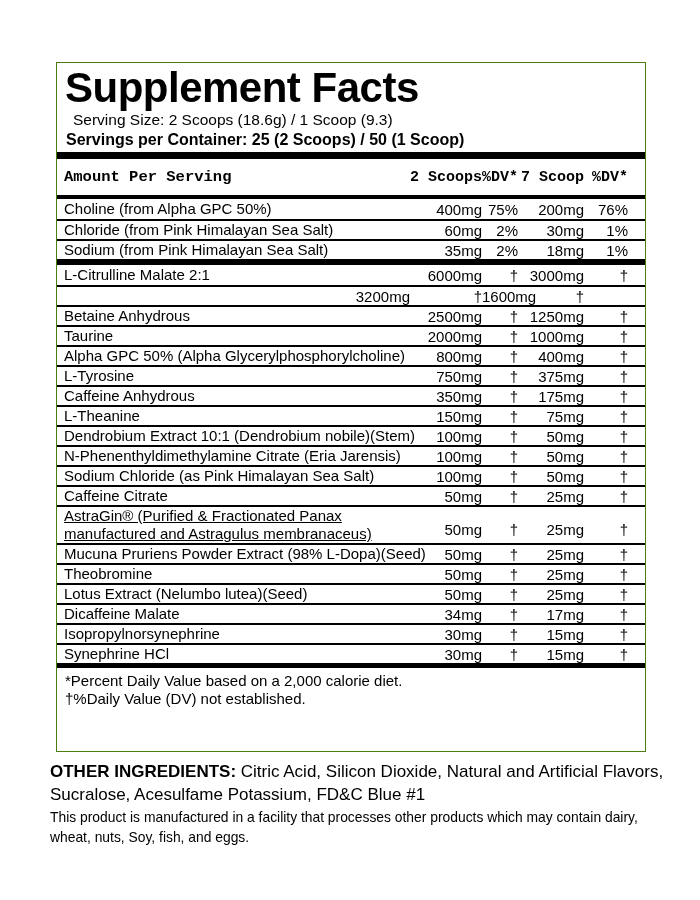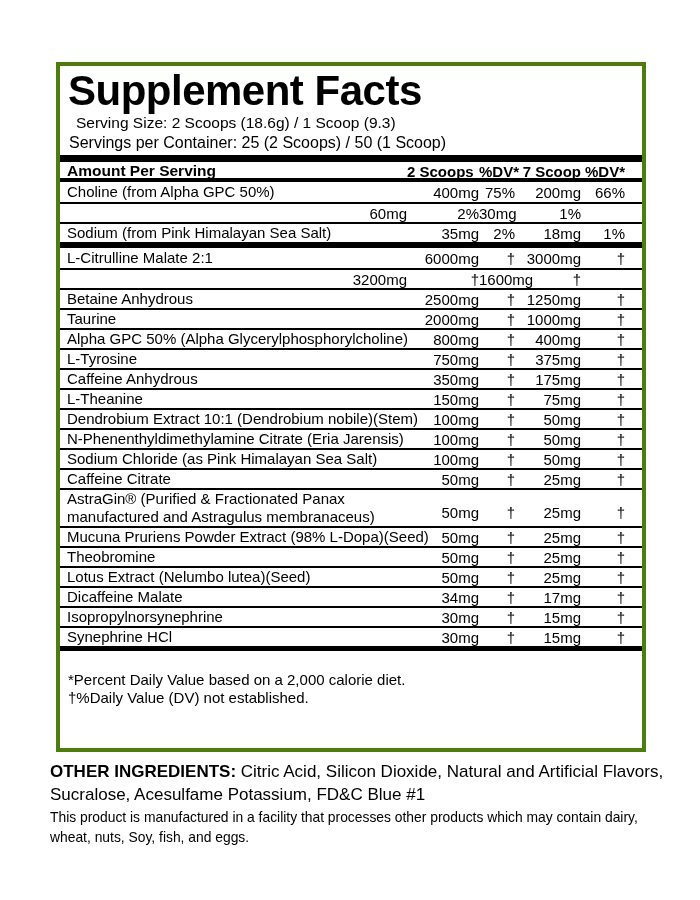--- a/index.html
+++ b/index.html
@@ -11,85 +11,86 @@
     font-family: "Liberation Sans", sans-serif;
     color: #000000;
     -webkit-font-smoothing: antialiased;
   }
   .page { position: relative; width: 700px; height: 900px; background: #ffffff; overflow: hidden; }
 
   .panel {
     position: absolute;
     left: 56px; top: 62px;
     width: 590px; height: 690px;
-    border: 4px solid #4d7c0f;
+    border: 1px solid #4d7c0f;
     box-sizing: border-box;
     background: #fff;
     overflow: hidden;
   }
   .title {
     font-size: 42px;
     font-weight: 900;
     letter-spacing: -0.5px;
     line-height: 1.0;
     padding: 4px 0 1px 8px;
     white-space: nowrap;
   }
   .serving-size {
     font-size: 15.5px;
     line-height: 19px;
     padding-left: 16px;
     white-space: nowrap;
   }
   .servings-per-container {
     font-size: 16px;
-    font-weight: normal;
+    font-weight: bold;
     line-height: 19px;
     padding: 1px 0 3px 9px;
     white-space: nowrap;
   }
   .bar { background: #000; width: 100%; }
   .bar-thick  { height: 7px; }
   .bar-mid    { height: 4px; }
   .bar-thick2 { height: 6px; }
   .bar-mid2   { height: 5px; }
 
   .row {
     display: grid;
     grid-template-columns: 1fr 72px 36px 66px 44px;
     align-items: center;
     padding: 0 17px 0 7px;
     height: 20px;
     box-sizing: border-box;
     font-size: 15px;
   }
   .header-row {
-    height: 16px;
+    height: 36px;
     font-weight: bold;
     font-size: 15px;
+    font-family: Liberation Mono, monospace;
   }
   .header-row .cell.name { font-size: 15.5px; }
   .header-row .cell.a2 { padding-right: 11px; }
   .cell.name {
     white-space: nowrap;
     min-width: 0;
     line-height: 18px;
     overflow: visible;
   }
   .cell.num {
     text-align: right;
     white-space: nowrap;
   }
   .rows-group .row + .row { border-top: 2px solid #000; }
   .row.two-line { height: 38px; }
   .row.two-line .cell.num { align-self: end; padding-bottom: 5px; }
-  .row.two-line .cell.name { align-self: center; }
+  .row.two-line .cell.name { align-self: center; text-decoration: underline; }
 
   .footnotes {
-    padding: 20px 8px 0 8px;
+    padding: 4px 8px 0 8px;
     font-size: 15px;
     line-height: 17.5px;
   }
 
   .other-ingredients {
     position: absolute;
     left: 50px; top: 760px;
     width: 620px;
     margin: 0;
     font-size: 17px;
@@ -131,23 +132,24 @@
     </div>
 
     <div class="bar bar-mid"></div>
 
     <div class="rows-group" id="dv-rows">
         <div class="row">
           <div class="cell name">Choline (from Alpha GPC 50%)</div>
           <div class="cell num">400mg</div>
           <div class="cell num">75%</div>
           <div class="cell num">200mg</div>
-          <div class="cell num">66%</div>
-        </div>
-        <div class="row">
+          <div class="cell num">76%</div>
+        </div>
+        <div class="row">
+          <div class="cell name">Chloride (from Pink Himalayan Sea Salt)</div>
           <div class="cell num">60mg</div>
           <div class="cell num">2%</div>
           <div class="cell num">30mg</div>
           <div class="cell num">1%</div>
         </div>
         <div class="row">
           <div class="cell name">Sodium (from Pink Himalayan Sea Salt)</div>
           <div class="cell num">35mg</div>
           <div class="cell num">2%</div>
           <div class="cell num">18mg</div>

